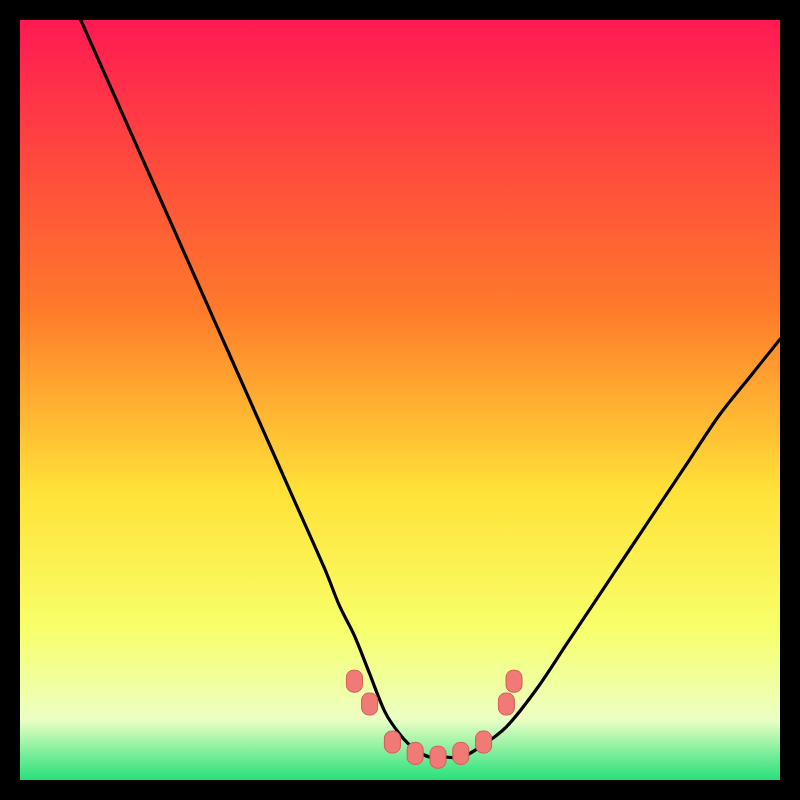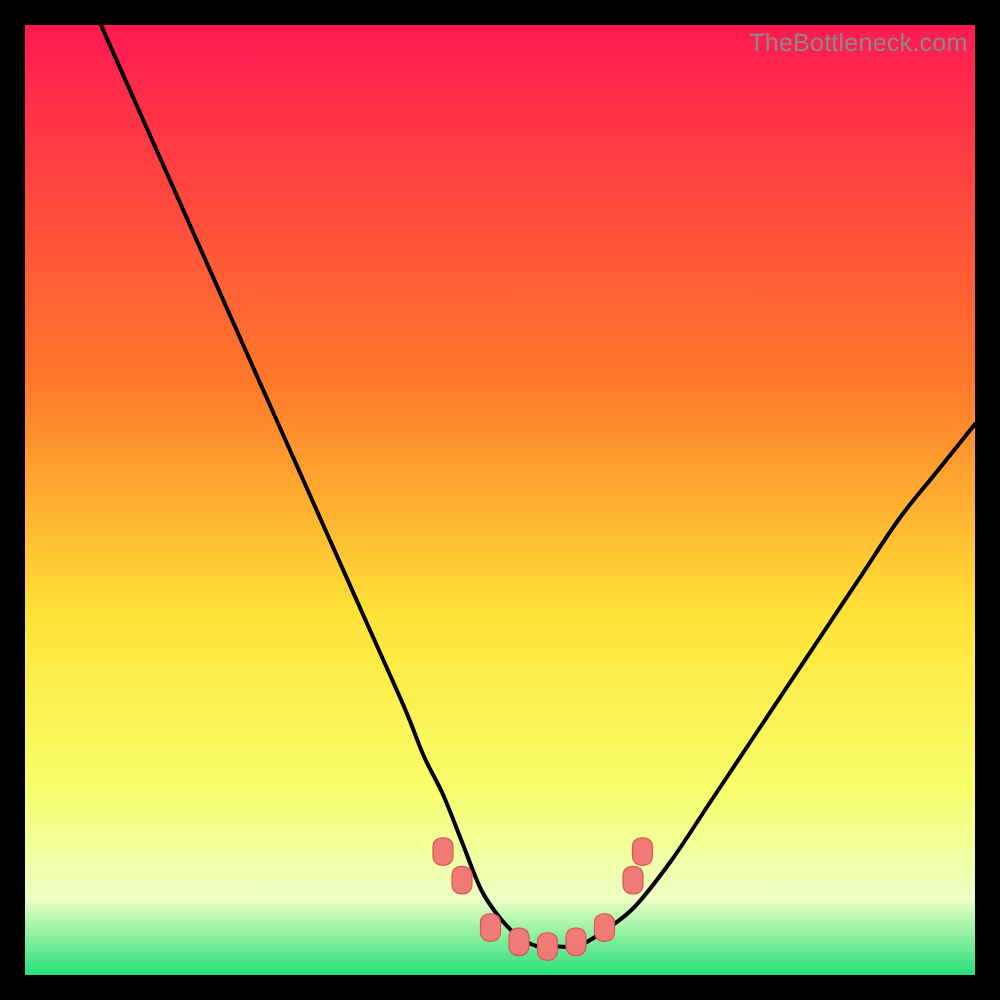--- a/index.html
+++ b/index.html
@@ -37,21 +37,20 @@
     z-index: 20;
   }
   svg {
     display: block;
   }
 </style>
 </head>
 <body>
 
 <div class="frame">
-  <div class="watermark">TheBottleneck.com</div>
   <svg class="plot-area" viewBox="0 0 760 760" preserveAspectRatio="none">
     <defs>
       <linearGradient id="bg-grad" x1="0" y1="0" x2="0" y2="1">
         <stop id="g0" offset="0%" stop-color="#ff1a52"></stop>
         <stop id="g1" offset="38%" stop-color="#ff7a2a"></stop>
         <stop id="g2" offset="62%" stop-color="#ffe238"></stop>
         <stop id="g3" offset="80%" stop-color="#f8ff6a"></stop>
         <stop id="g4" offset="92%" stop-color="#ecffc4"></stop>
         <stop id="g5" offset="100%" stop-color="#26e07a"></stop>
       </linearGradient>

